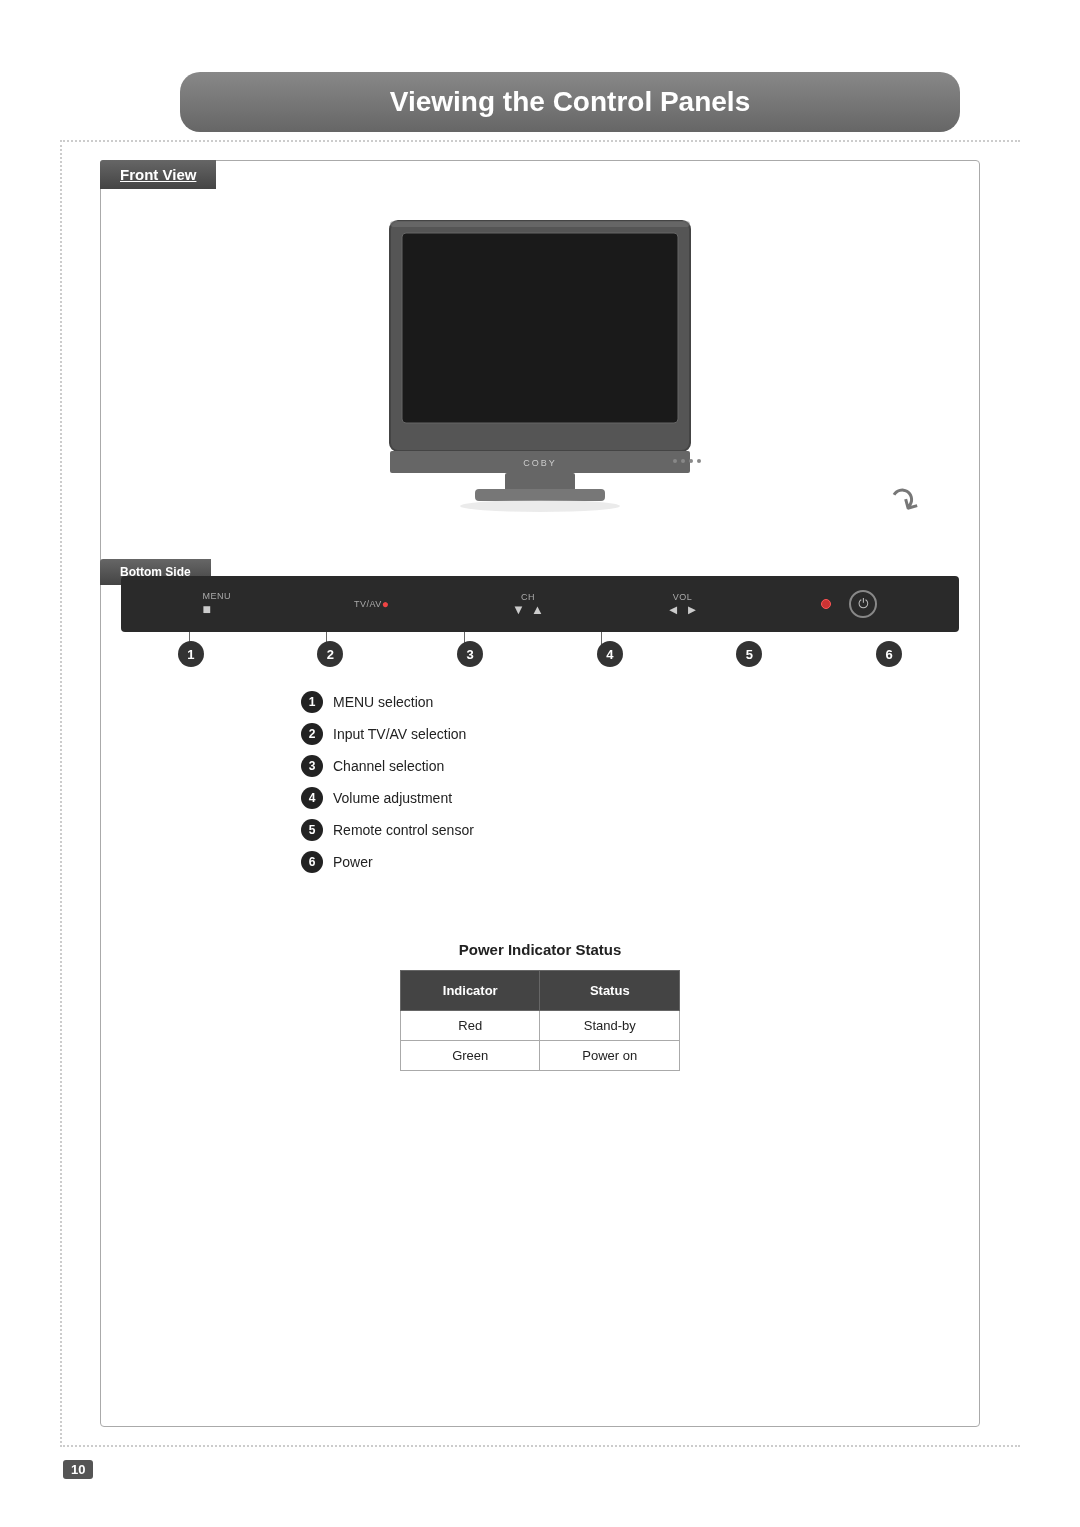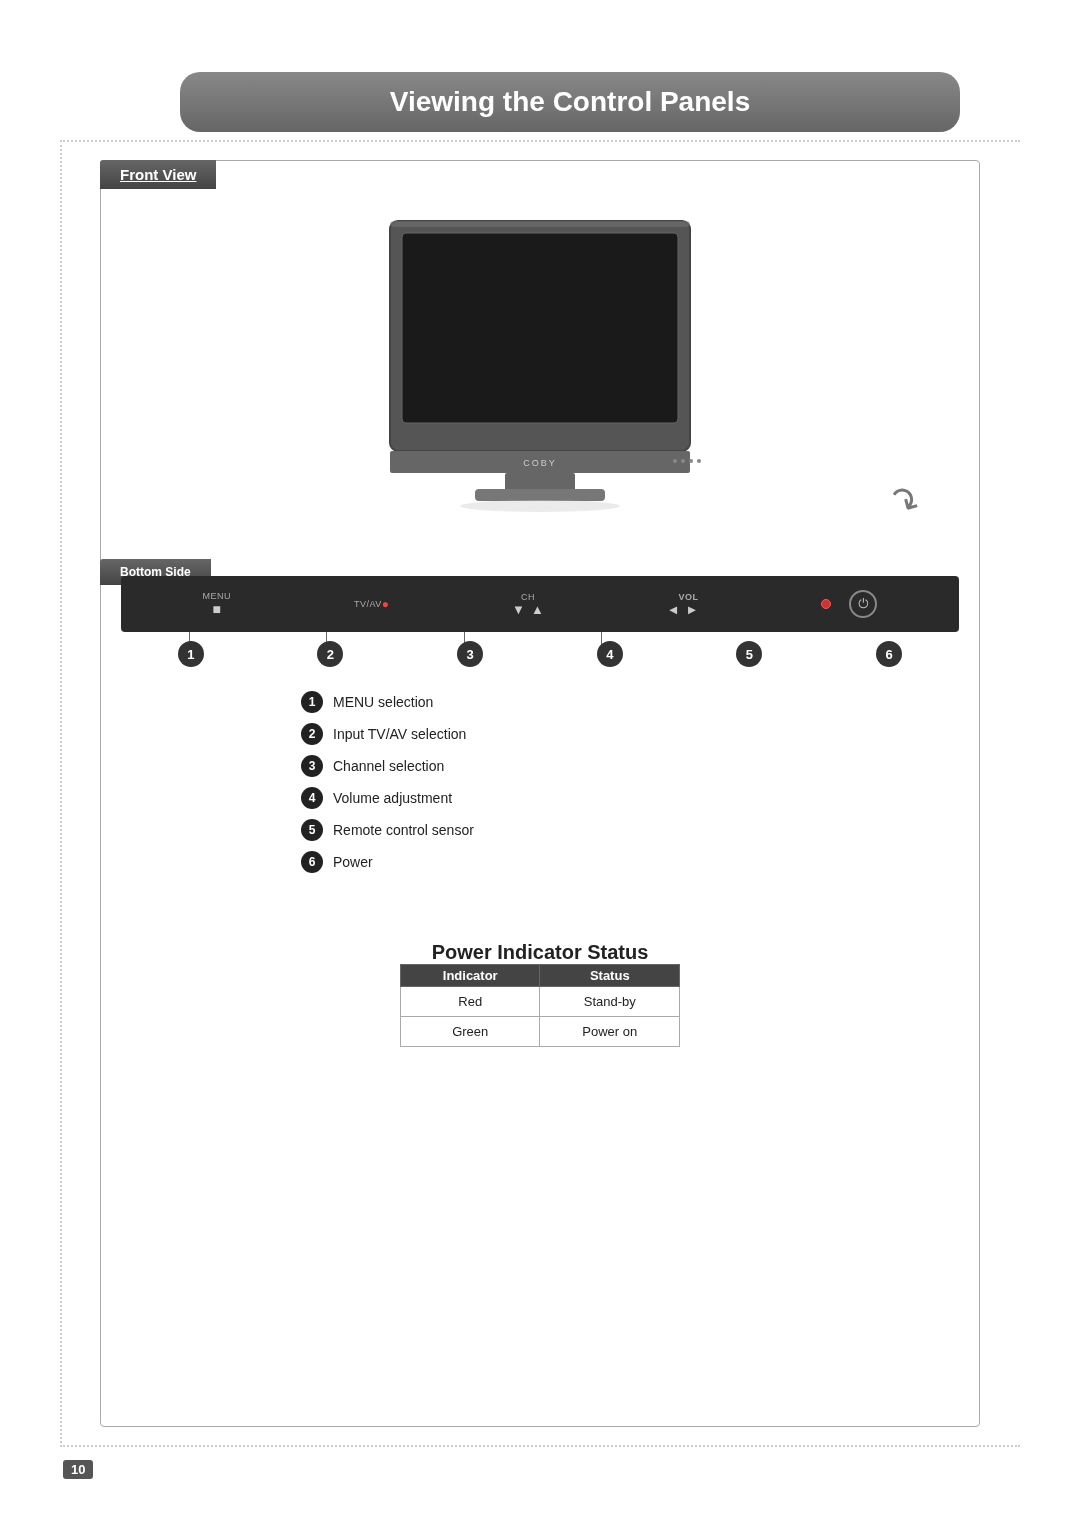--- a/index.html
+++ b/index.html
@@ -193,35 +193,36 @@
       position: absolute;
       top: 780px;
       left: 0;
       right: 0;
       display: flex;
       flex-direction: column;
       align-items: center;
     }
 
     .power-status-title {
-      font-size: 20px;
+      font-size: 15px;
       font-weight: bold;
       color: #222;
+      margin-bottom: 12px;
     }
 
     .indicator-table {
       border-collapse: collapse;
       width: 280px;
       font-size: 13px;
     }
 
     .indicator-table th {
       background: #444;
       color: white;
-      padding: 3px 30px;
+      padding: 12px 30px;
       font-weight: bold;
       border: 1px solid #666;
       margin-left: 28px;
     }
 
     .indicator-table td {
       border: 1px solid #aaa;
       padding: 7px 30px;
       text-align: center;
       color: #222;
@@ -296,39 +297,39 @@
       </svg>
     </div>
   </div>
 
   <div style="position:absolute; top:320px; right:60px; font-size:36px; color:#777; transform:rotate(30deg);">↷</div>
 
   <div class="bottom-section-label">Bottom Side</div>
 
   <div class="control-panel">
 
-    <div style="display:flex; flex-direction:column; align-items:center;">
+    <div style="display:flex; flex-direction:column; ">
       <span style="color:#aaa; font-size:9px; letter-spacing:0.5px;">MENU</span>
       <span style="color:#ccc; font-size:14px;">■</span>
     </div>
 
     <div style="display:flex; flex-direction:row; align-items:center;">
       <span style="color:#aaa; font-size:9px; letter-spacing:0.5px;">TV/AV</span>
       <span style="color:#e44; font-size:12px;">●</span>
     </div>
 
     <div style="display:flex; flex-direction:column; align-items:center;">
       <span style="color:#aaa; font-size:9px; letter-spacing:0.5px;">CH</span>
       <div style="display:flex; gap:6px;">
         <span style="color:#ccc; font-size:13px;">▼</span>
         <span style="color:#ccc; font-size:13px;">▲</span>
       </div>
     </div>
 
-    <div style="display:flex; flex-direction:column; align-items:flex-end;font-weight:bold;">
+    <div style="display:flex; flex-direction:column; align-items:center;">
       <span style="color:#aaa; font-size:9px; letter-spacing:0.5px;">VOL</span>
       <div style="display:flex; gap:6px;">
         <span style="color:#ccc; font-size:13px;">◄</span>
         <span style="color:#ccc; font-size:13px;">►</span>
       </div>
     </div>
 
     <div style="display:flex; gap:18px; align-items:center;">
 
       <div style="width:10px; height:10px; border-radius:50%; background:#cc3333; border:1px solid #ff5555;"></div>

